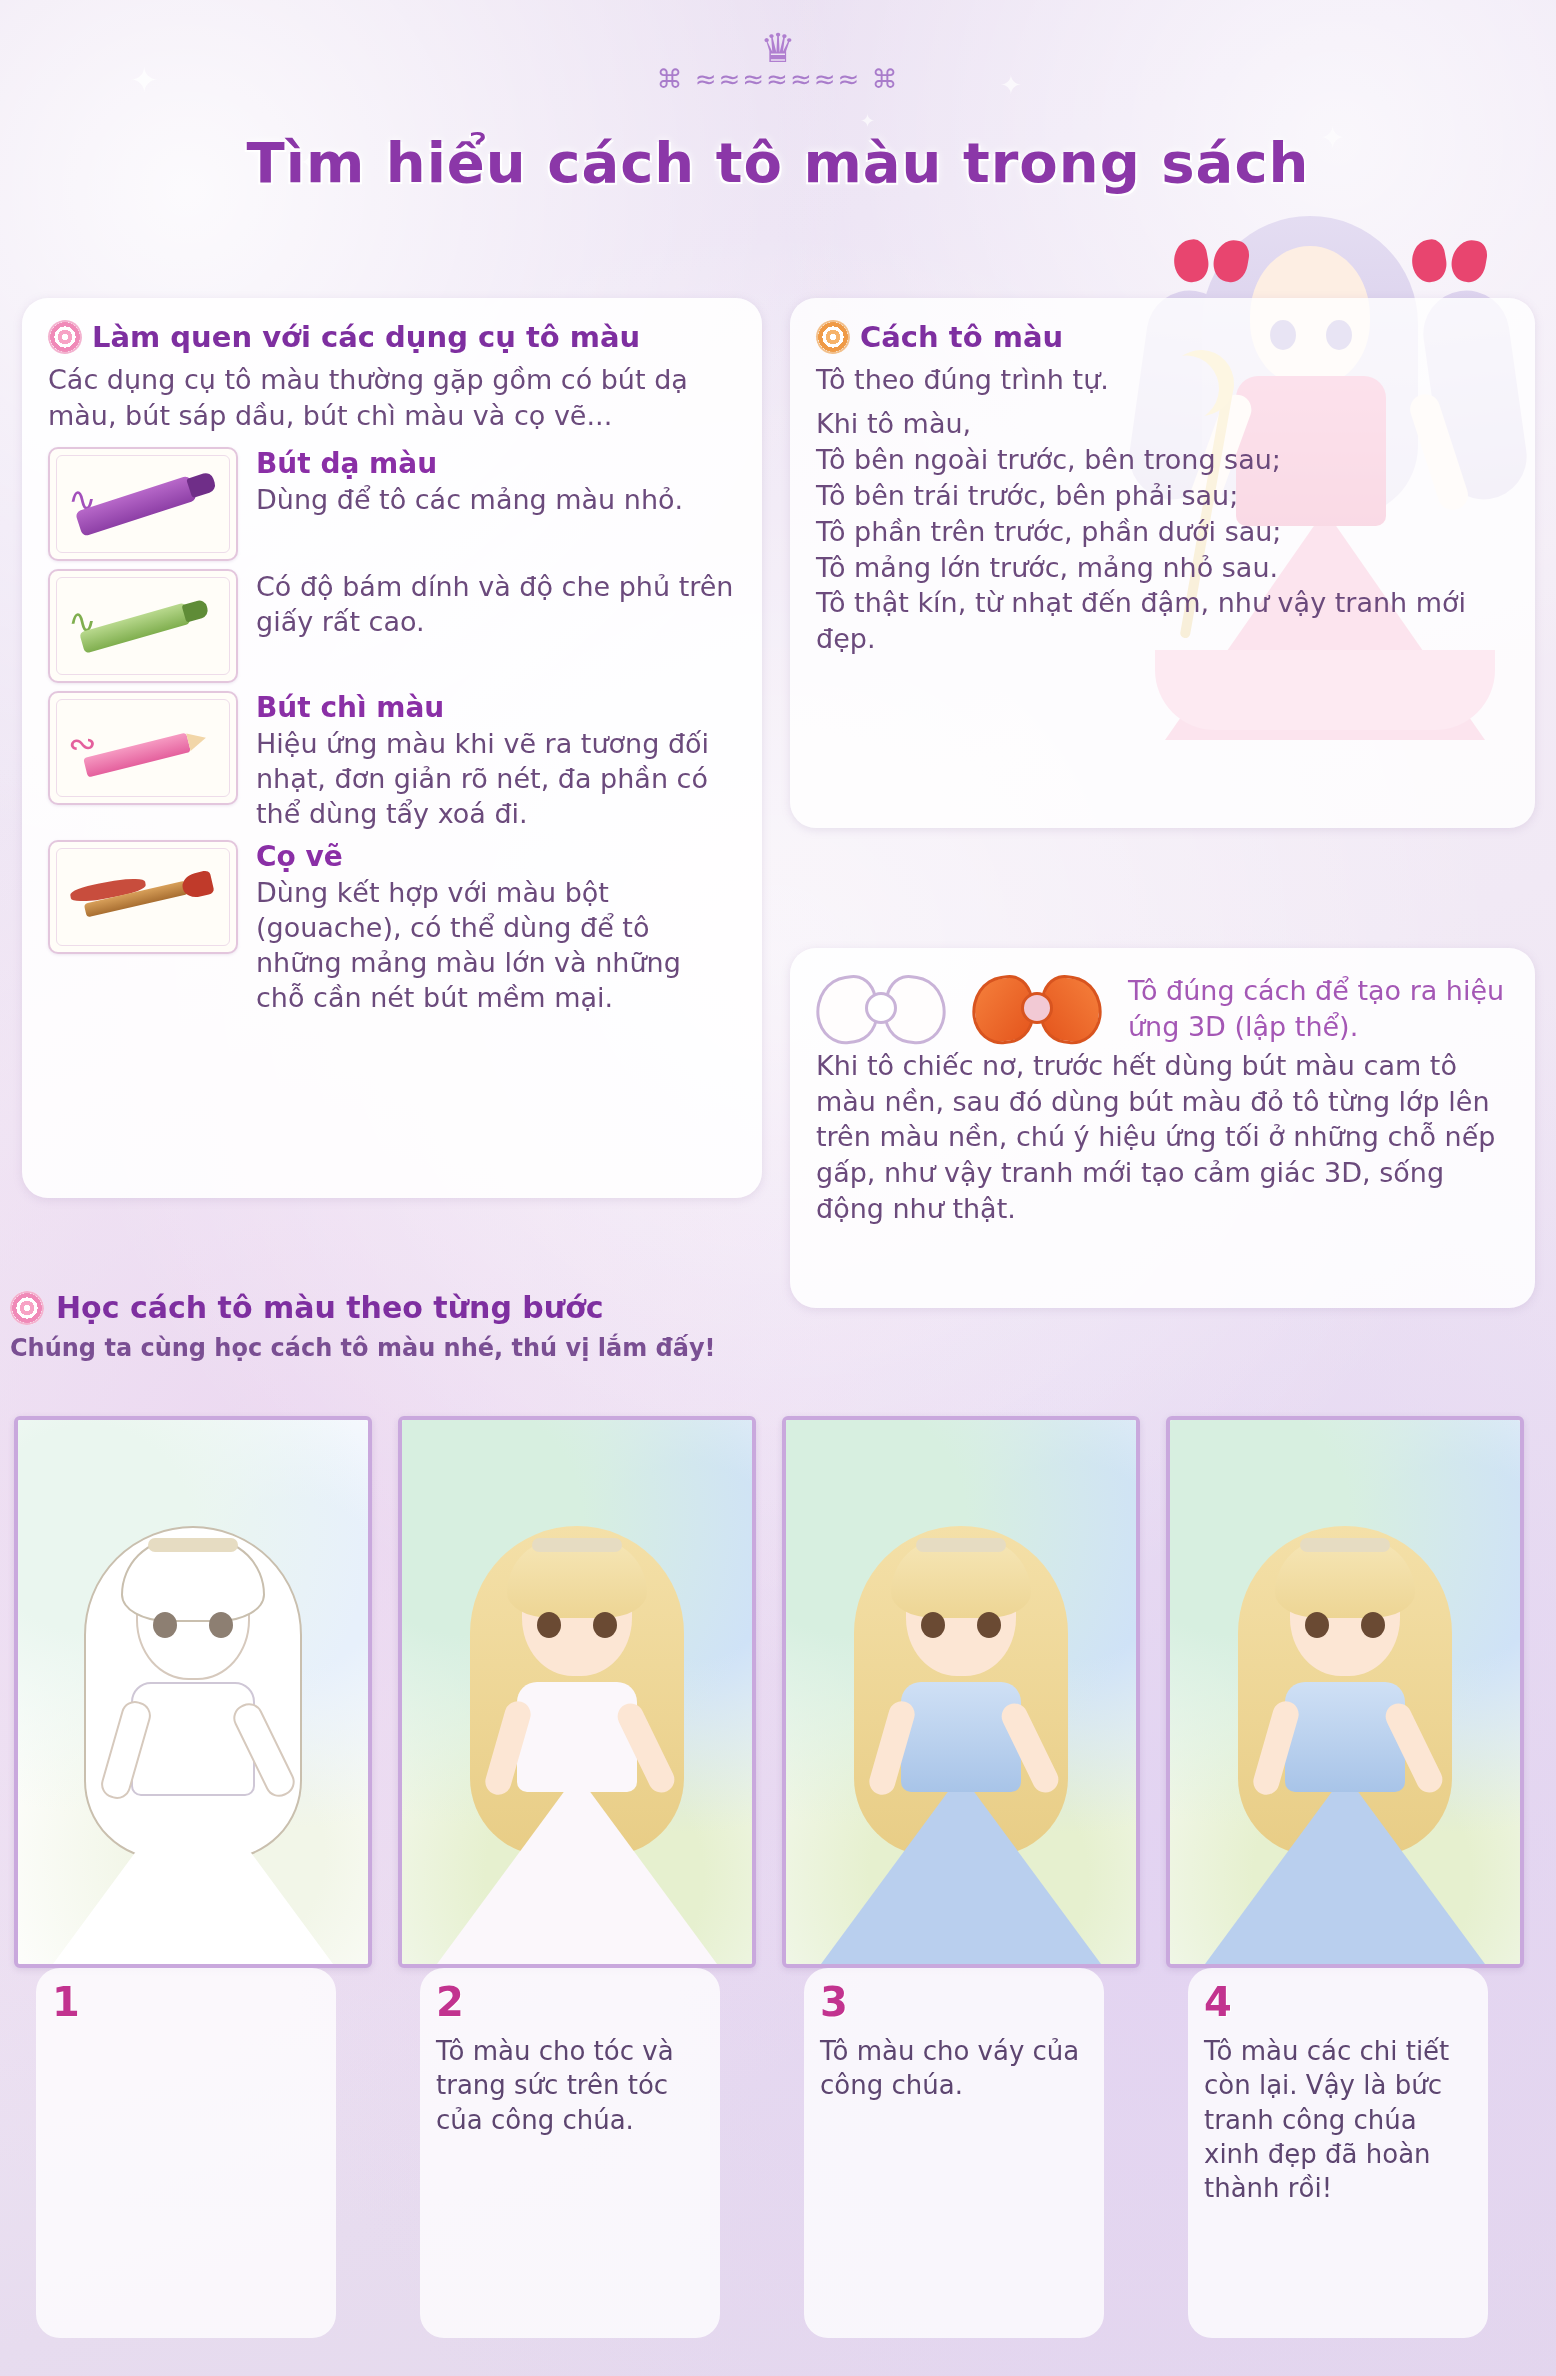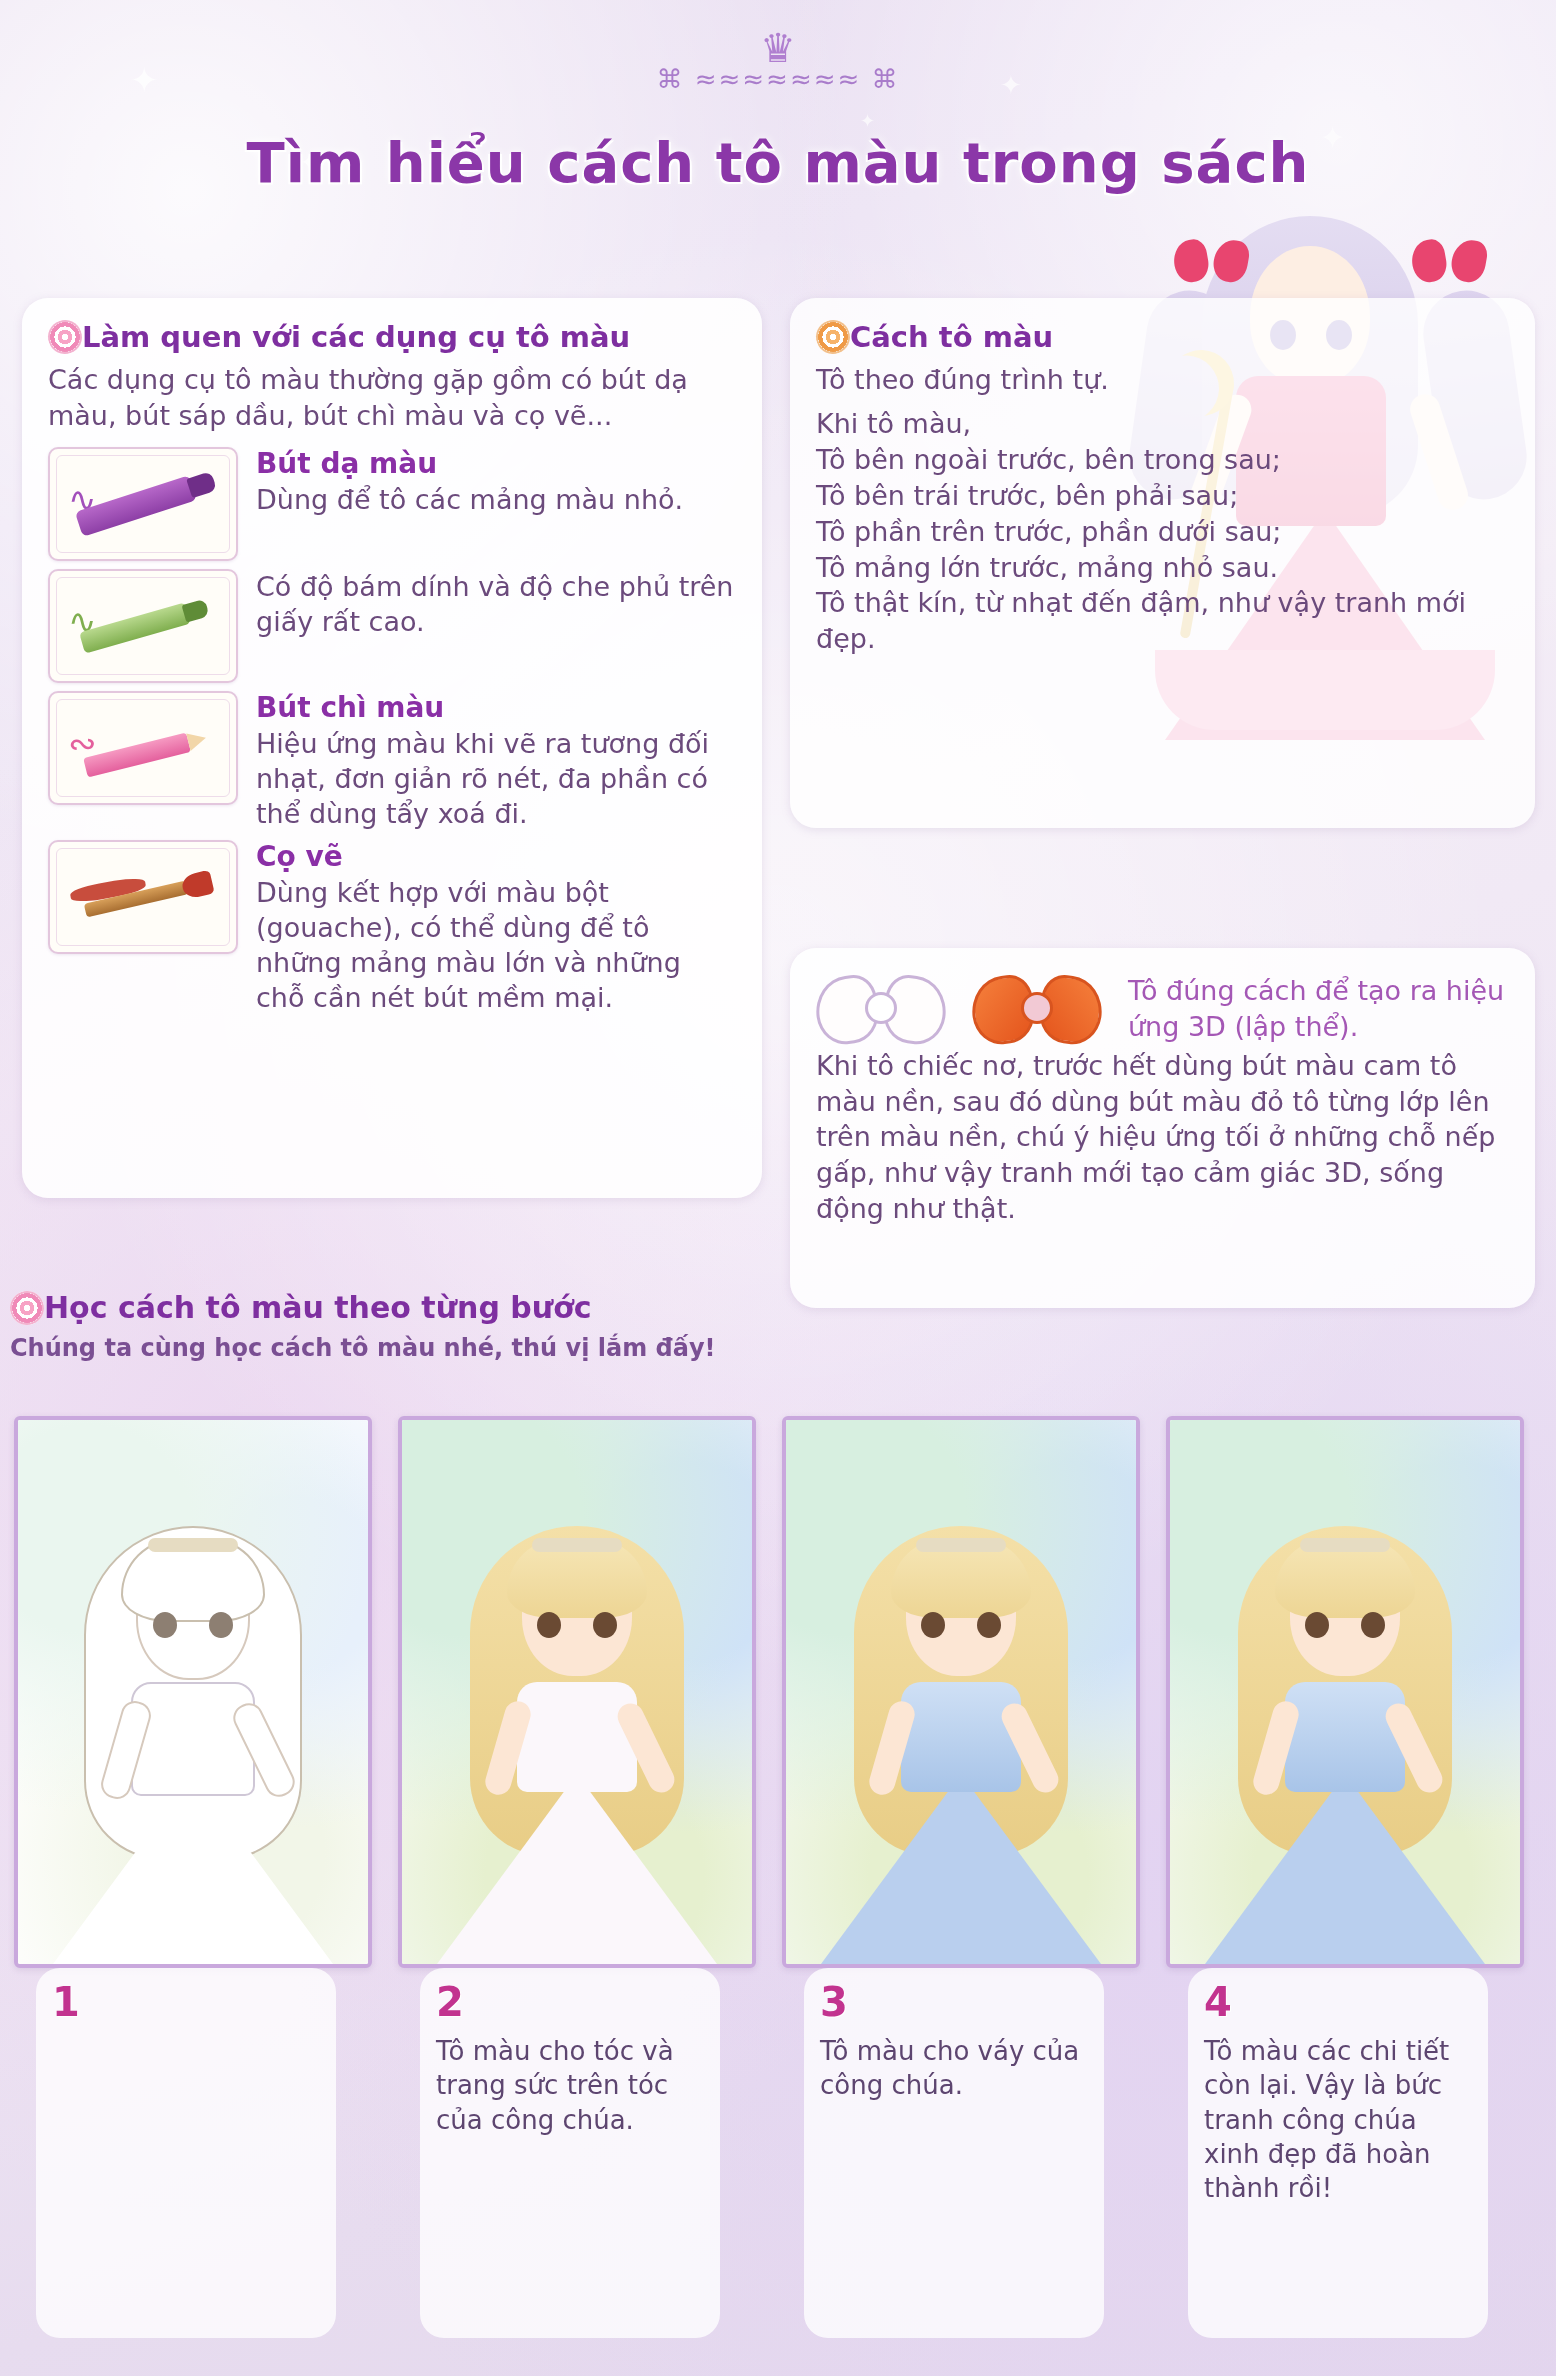--- a/index.html
+++ b/index.html
@@ -41,21 +41,21 @@
     border-radius:26px;
     box-shadow:0 2px 10px rgba(150,120,170,.18);
   }
   #card-tools{left:22px;top:298px;width:740px;height:900px;}
   #card-howto{left:790px;top:298px;width:745px;height:530px;
      background:rgba(255,255,255,.80);border-radius:26px;}
   #card-bow{left:790px;top:948px;width:745px;height:360px;
      background:rgba(255,255,255,.85);}
 
   .sec-head{
-    display:flex;align-items:flex-start;
+    display:flex;align-items:flex-start;gap:10px;
     font-size:29px;font-weight:bold;color:#7e2fa0;
   }
   .swirl{
     width:34px;height:34px;border-radius:50%;
     background:
       radial-gradient(circle at 50% 50%, #fff 0 14%, #f7a3c5 14% 30%, #fff 30% 44%, #f08ab8 44% 62%, #fff 62% 76%, #e87fb3 76% 100%);
     box-shadow:0 0 0 2px #f3b3d0 inset;
     flex:none;
     transform:rotate(-20deg);
   }
@@ -109,21 +109,21 @@
   .bow.white .lobe{border:3px solid #c9b3d8;background:#fffdfd;}
   .bow.orange .lobe{border:3px solid #d8541f;background:linear-gradient(135deg,#f5803c,#e4541c);}
   .bow .lobe.l{left:0;transform:rotate(-8deg);}
   .bow .lobe.r{right:0;transform:rotate(8deg) scaleX(-1);}
   .bow .knot{position:absolute;left:50%;top:22px;transform:translateX(-50%);width:26px;height:26px;border-radius:50%;}
   .bow.white .knot{background:#fff;border:3px solid #c9b3d8;}
   .bow.orange .knot{background:#f2c9d4;border:3px solid #d8541f;}
 
   
   #steps-head{position:absolute;left:10px;top:1290px;width:760px;}
-  .steps-title{display:flex;align-items:center;font-size:30px;font-weight:bold;color:#7e2fa0;}
+  .steps-title{display:flex;align-items:center;gap:12px;font-size:30px;font-weight:bold;color:#7e2fa0;}
   .steps-sub{margin-top:8px;color:#7a4f93;font-size:24px;line-height:1.3;font-weight:bold;}
 
   .panel{
     position:absolute;top:1416px;width:350px;height:544px;
     border:4px solid #c9a8dd;border-radius:6px;overflow:hidden;
     background:#fff;
     box-shadow:0 2px 6px rgba(140,110,165,.2);
   }
   #panel1{left:14px;}
   #panel2{left:398px;}

